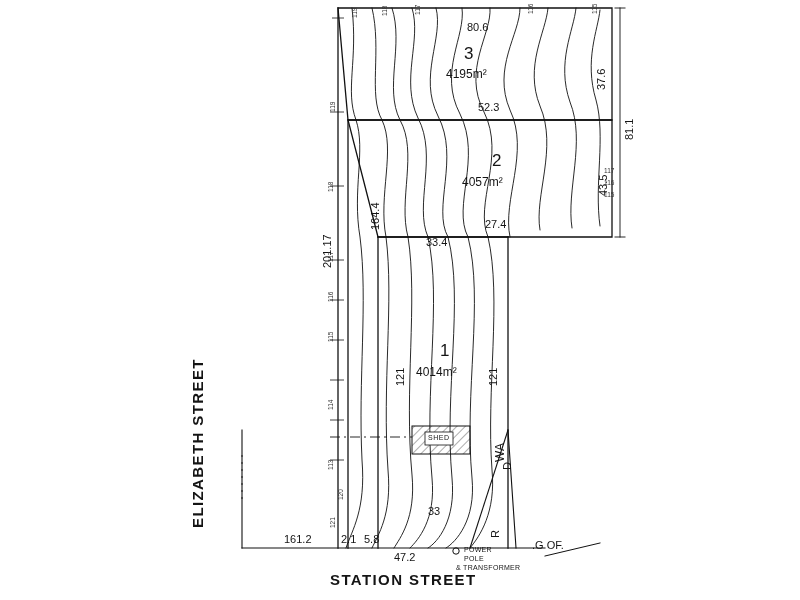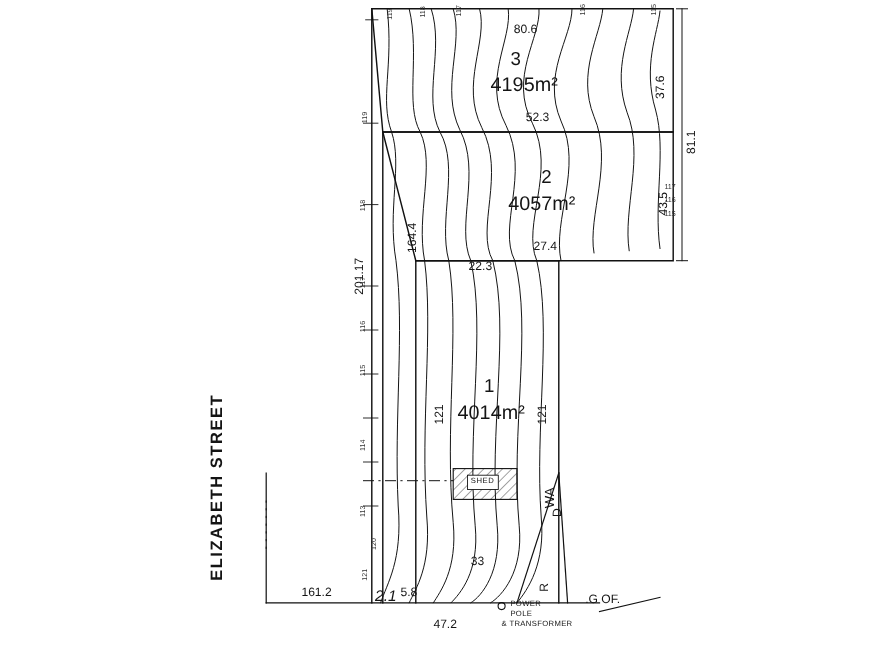--- a/index.html
+++ b/index.html
@@ -29,21 +29,21 @@
     white-space: nowrap;
     line-height: 1;
   }
   .dim {
     font-size: 11px;
   }
   .lotno {
     font-size: 17px;
   }
   .area {
-    font-size: 18px;
+    font-size: 12px;
   }
   .streetname {
     font-size: 15px;
     font-weight: bold;
     letter-spacing: 1.4px;
   }
   .tiny {
     font-size: 6.5px;
     color: #333;
   }
@@ -148,31 +148,31 @@
   <div class="txt area" style="left:462px; top:176px;">4057m²</div>
 
   <div class="txt lotno" style="left:440px; top:342px;">1</div>
   <div class="txt area" style="left:416px; top:366px;">4014m²</div>
 
   <div class="txt dim" style="left:467px; top:22px;">80.6</div>
   <div class="txt dim" style="left:478px; top:102px;">52.3</div>
   <div class="txt dim rot90" style="left:596px; top:90px;">37.6</div>
   <div class="txt dim rot90" style="left:598px; top:196px;">43.5</div>
   <div class="txt dim" style="left:485px; top:219px;">27.4</div>
-  <div class="txt dim" style="left:426px; top:237px;">22.3</div>
+  <div class="txt dim" style="left:426px; top:237px;">33.4</div>
   <div class="txt dim rot90" style="left:624px; top:140px;">81.1</div>
   <div class="txt dim rot90" style="left:322px; top:268px;">201.17</div>
   <div class="txt dim rot90" style="left:370px; top:230px;">164.4</div>
   <div class="txt dim rot90" style="left:395px; top:386px;">121</div>
   <div class="txt dim rot90" style="left:488px; top:386px;">121</div>
 
-  <div class="txt dim" style="left:274px; top:534px;">161.2</div>
-  <div class="txt dim" style="left:341px; top:534px; font-size:14px;font-style:italic;">2.1</div>
+  <div class="txt dim" style="left:284px; top:534px;">161.2</div>
+  <div class="txt dim" style="left:341px; top:534px; font-size:11px;">2.1</div>
   <div class="txt dim" style="left:364px; top:534px;">5.8</div>
-  <div class="txt dim" style="left:394px; top:552px;margin-top:11px;">47.2</div>
+  <div class="txt dim" style="left:394px; top:552px;">47.2</div>
   <div class="txt dim" style="left:428px; top:506px;">33</div>
 
   <div class="txt tiny rot90" style="left:352px; top:18px;">119</div>
   <div class="txt tiny rot90" style="left:382px; top:16px;">118</div>
   <div class="txt tiny rot90" style="left:415px; top:15px;">117</div>
   <div class="txt tiny rot90" style="left:528px; top:14px;">116</div>
   <div class="txt tiny rot90" style="left:592px; top:14px;">115</div>
 
   <div class="txt tiny rot90" style="left:330px; top:112px;">119</div>
   <div class="txt tiny rot90" style="left:328px; top:192px;">118</div>
@@ -193,14 +193,15 @@
   <div class="txt polelbl" style="left:464px; top:546px;">POWER</div>
   <div class="txt polelbl" style="left:464px; top:555px;">POLE</div>
   <div class="txt polelbl" style="left:456px; top:564px;">&amp; TRANSFORMER</div>
 
   <div class="txt rot90" style="left:494px; top:462px; font-size:12px;">WA</div>
   <div class="txt rot90" style="left:502px; top:470px; font-size:11px;">D</div>
   <div class="txt rot90" style="left:490px; top:538px; font-size:11px;">R</div>
   <div class="txt" style="left:532px; top:540px; font-size:11px;">.G OF.</div>
 
   <div class="txt streetname rot90" style="left:190px; top:528px;">ELIZABETH STREET</div>
+  <div class="txt streetname" style="left:330px; top:572px;">STATION STREET</div>
 
 </div>
 
 </body></html>

